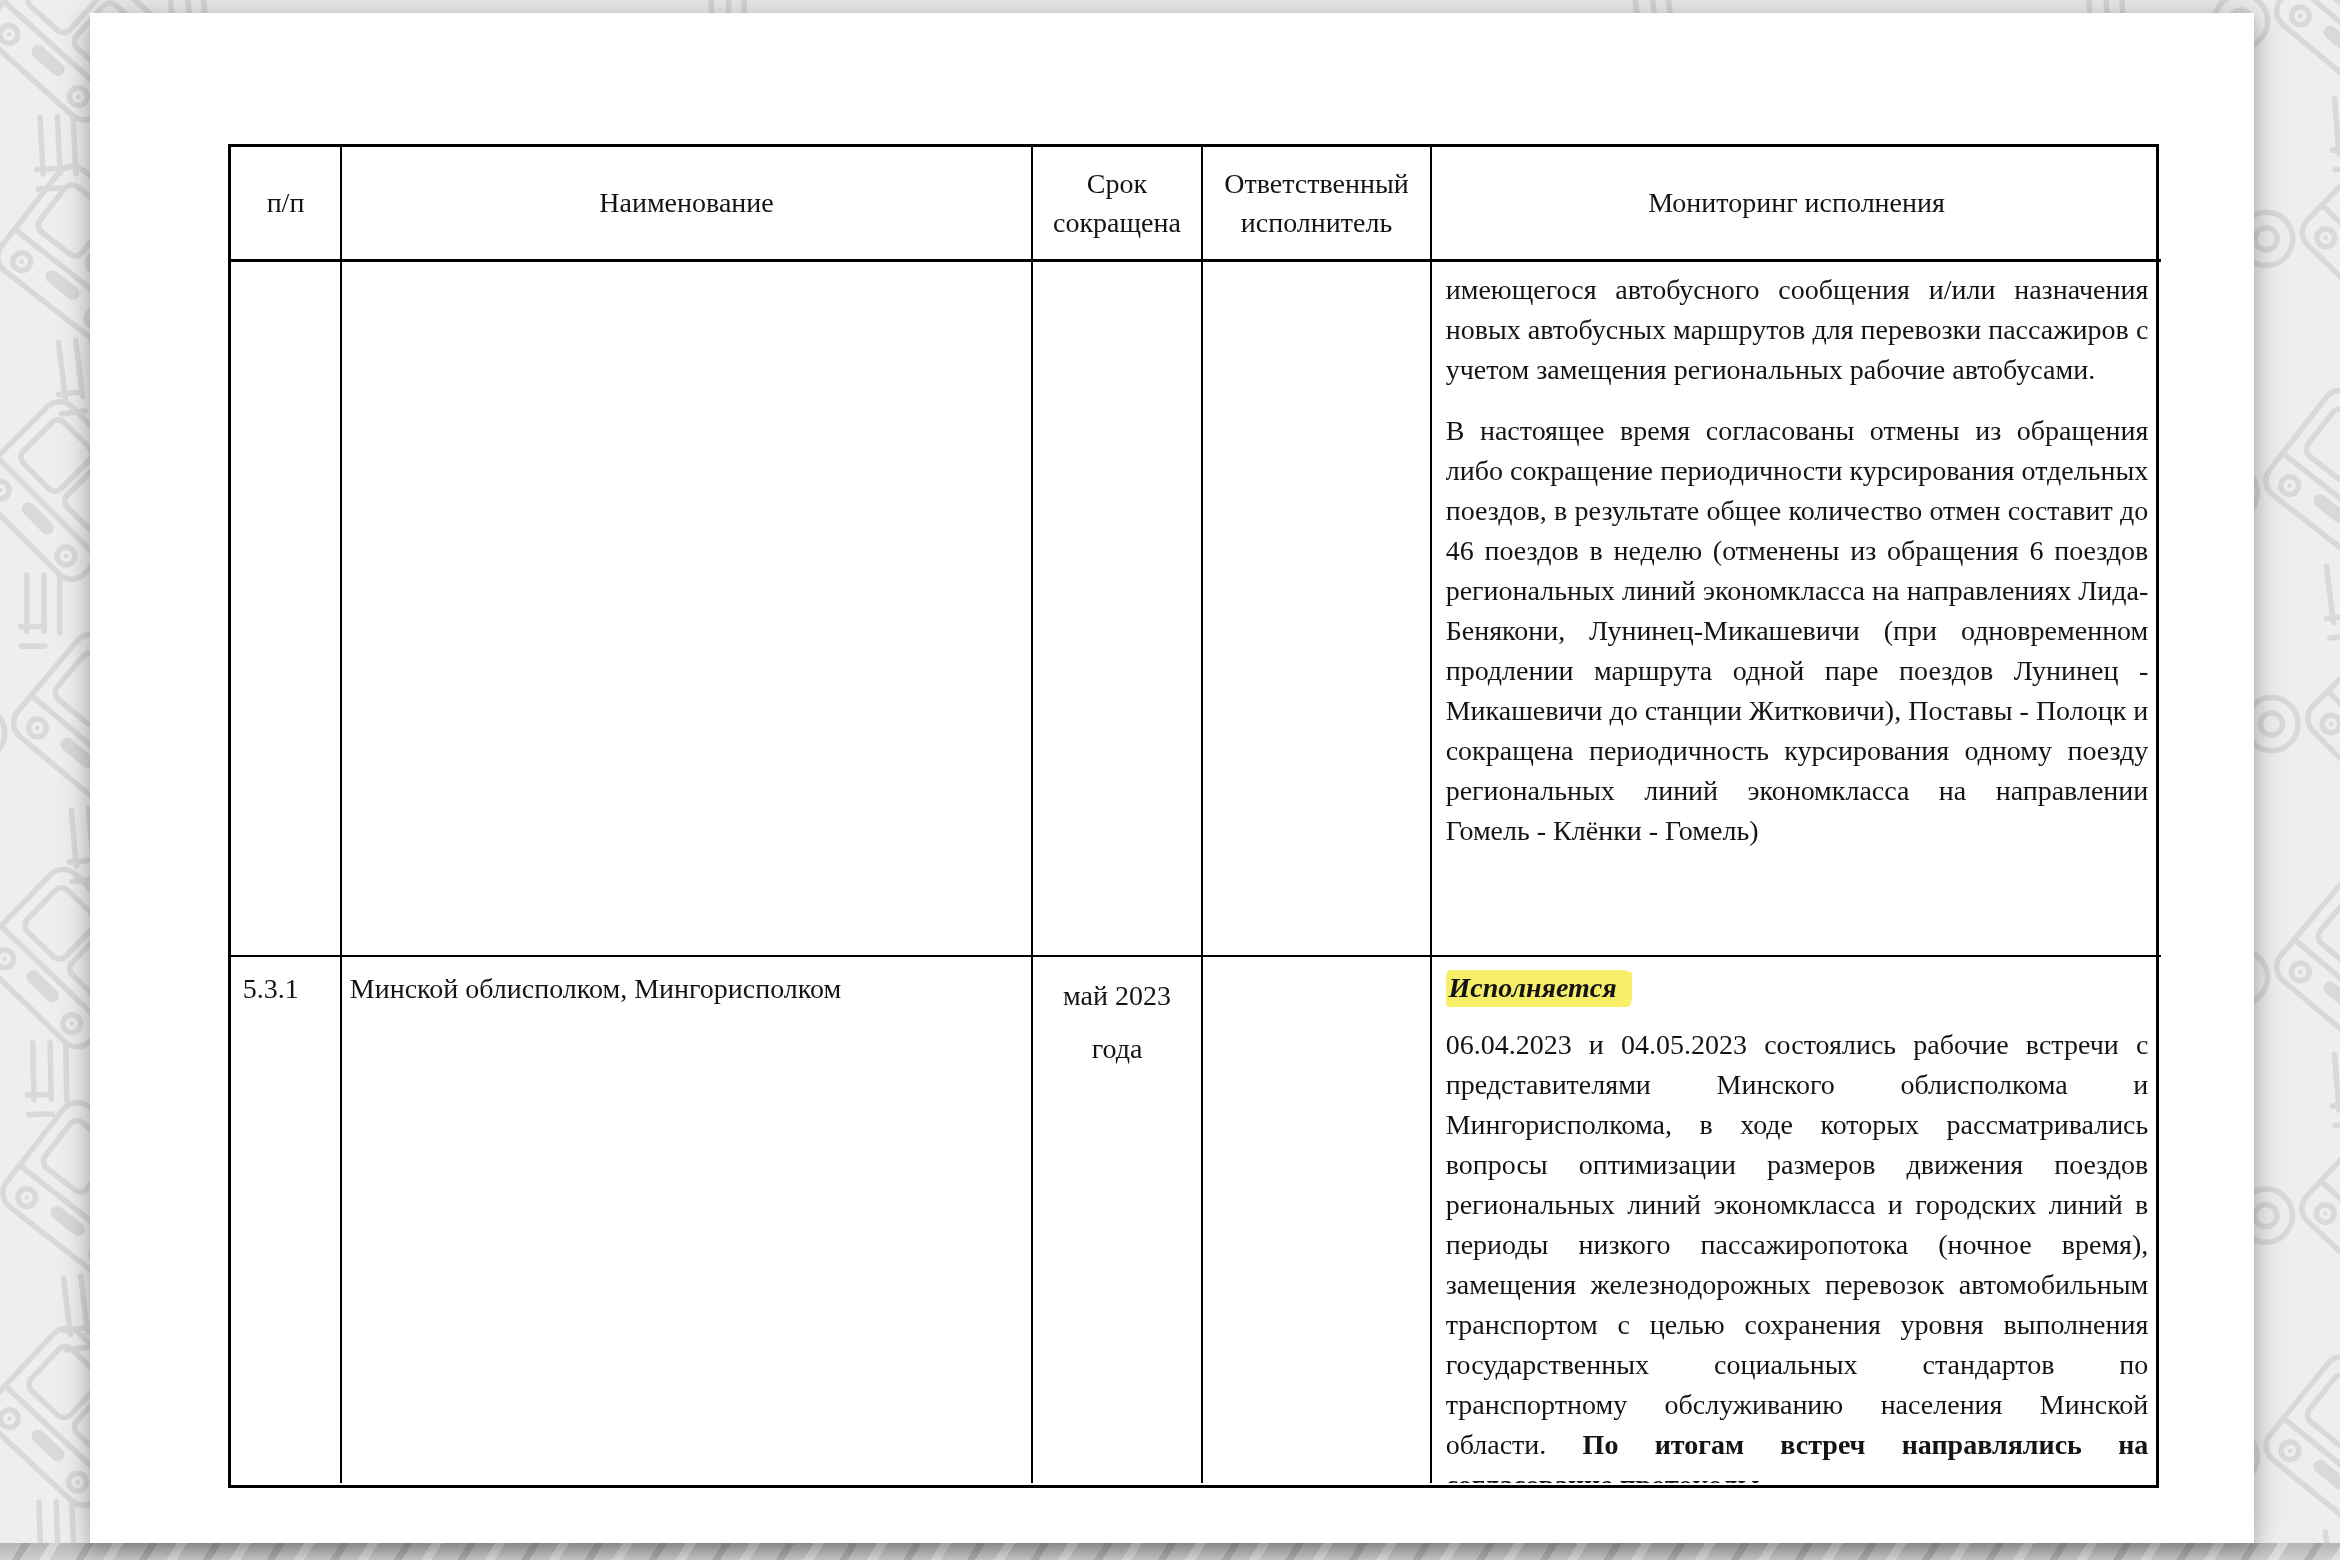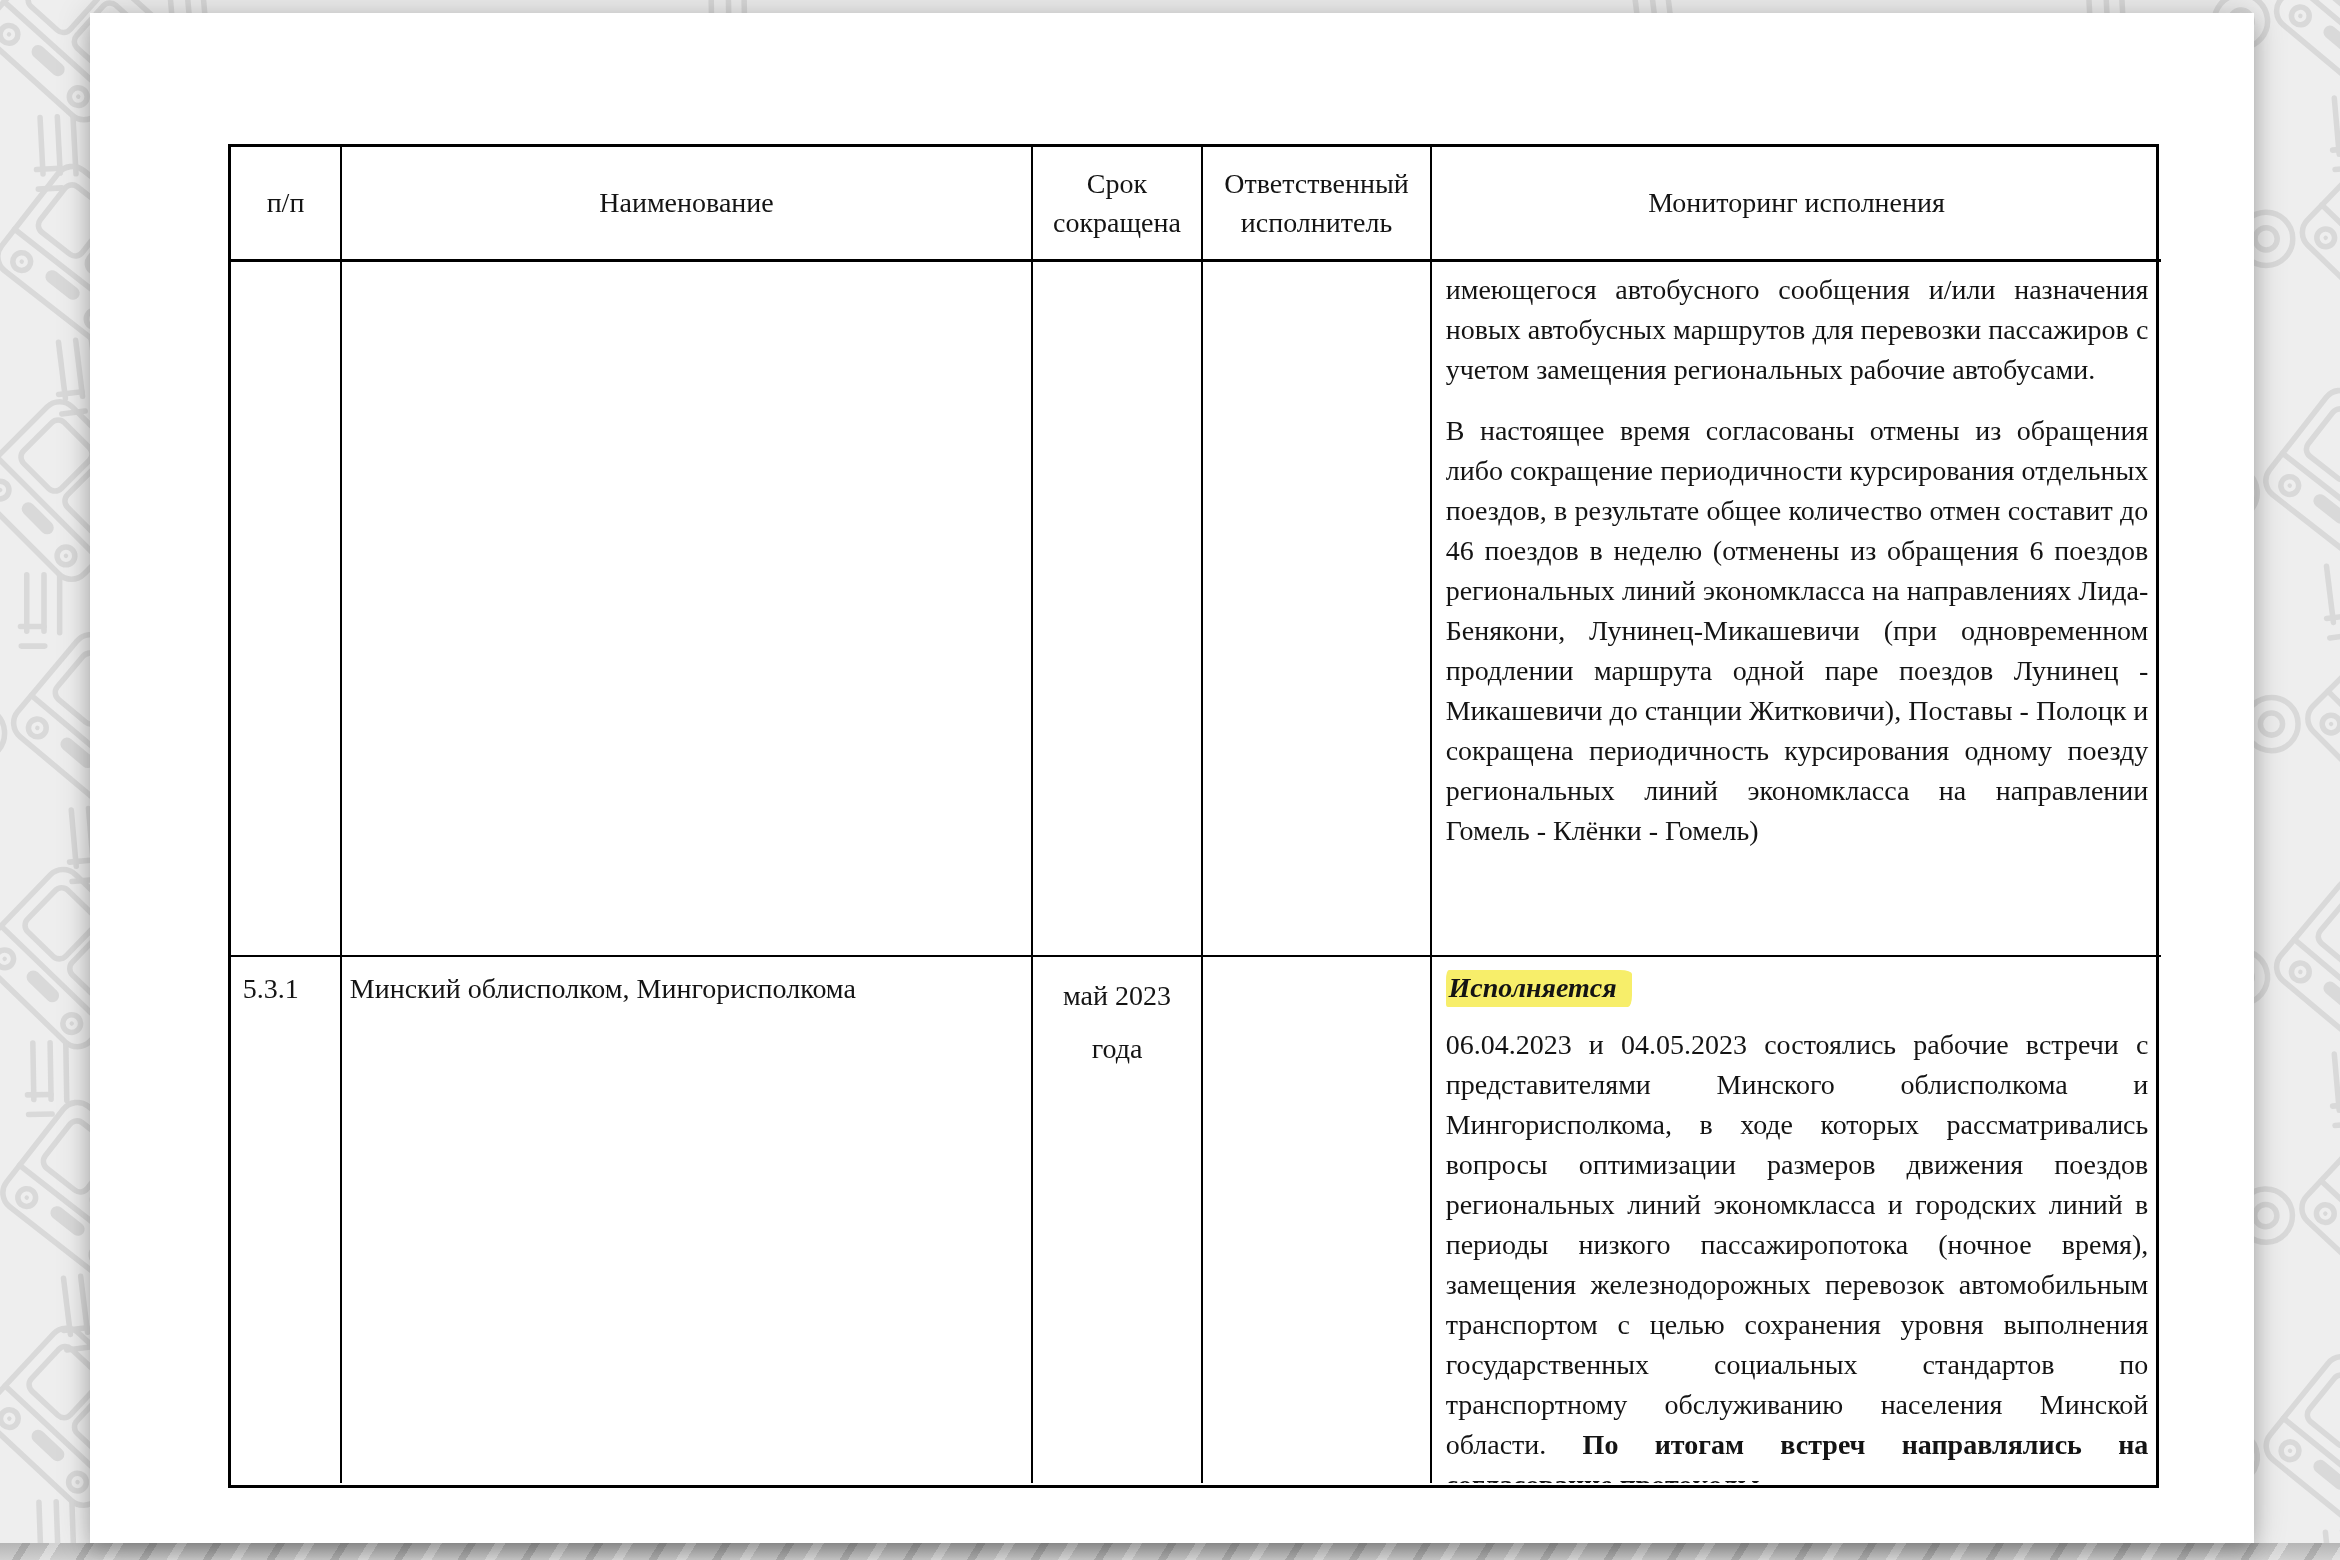--- a/index.html
+++ b/index.html
@@ -166,21 +166,21 @@
     <div class="cell td c-num"></div>
     <div class="cell td c-name"></div>
     <div class="cell td c-deadline"></div>
     <div class="cell td"></div>
     <div class="cell td c-monitor last-col">
       <p>имеющегося автобусного сообщения и/или назначения новых автобусных маршрутов для перевозки пассажиров с учетом замещения региональных рабочие автобусами.</p>
       <p>В настоящее время согласованы отмены из обращения либо сокращение периодичности курсирования отдельных поездов, в результате общее количество отмен составит до 46 поездов в неделю (отменены из обращения 6 поездов региональных линий экономкласса на направлениях Лида-Бенякони, Лунинец-Микашевичи (при одновременном продлении маршрута одной паре поездов Лунинец - Микашевичи до станции Житковичи), Поставы - Полоцк и сокращена периодичность курсирования одному поезду региональных линий экономкласса на направлении Гомель - Клёнки - Гомель)</p>
     </div>
 
     <div class="cell td c-num last-row">5.3.1</div>
-    <div class="cell td c-name last-row">Минский облисполком, Мингорисполкома</div>
+    <div class="cell td c-name last-row">Минской облисполком, Мингорисполком</div>
     <div class="cell td c-deadline last-row">май 2023 года</div>
     <div class="cell td last-row"></div>
     <div class="cell td c-monitor last-col last-row">
       <div class="status-line">
         <span class="hl" style="background: rgb(247, 238, 106);">Исполняется</span>
       </div>
       <p>
         <span>06.04.2023 и 04.05.2023 состоялись рабочие встречи с представителями Минского облисполкома и Мингорисполкома, в ходе которых рассматривались вопросы оптимизации размеров движения поездов региональных линий экономкласса и городских линий в периоды низкого пассажиропотока (ночное время), замещения железнодорожных перевозок автомобильным транспортом с целью сохранения уровня выполнения государственных социальных стандартов по транспортному обслуживанию населения Минской области.</span>
         <b>По итогам встреч направлялись на согласование протоколы,</b>
       </p>

